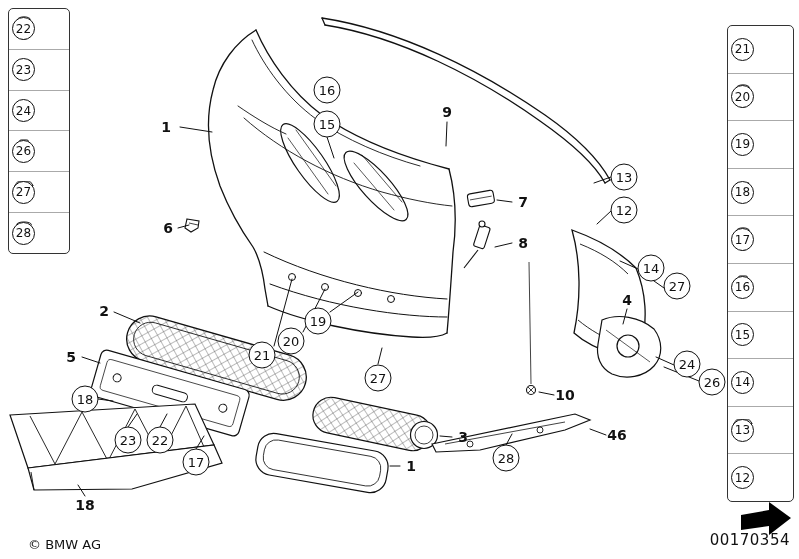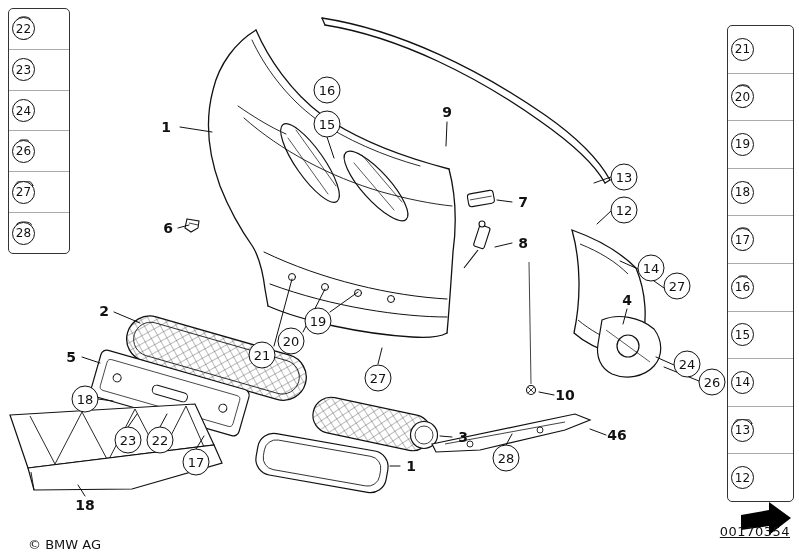--- a/index.html
+++ b/index.html
@@ -28,21 +28,21 @@
   }
   .panel-left  { left:8px;  top:8px;  width:62px; height:246px; }
   .panel-right { left:727px; top:25px; width:67px; height:477px; }
   .prow {
     flex:1; display:flex; align-items:center; justify-content:space-between;
     padding:2px 4px 2px 3px; border-bottom:1px solid #aaa; min-height:0;
   }
   .prow:last-child { border-bottom:none; }
   .picon { width:24px; height:30px; flex:0 0 auto; }
   .copyright { position:absolute; left:28px; bottom:7px; font-size:13px; }
-  .diagnum  { position:absolute; right:9px; bottom:20px; font-size:13px; letter-spacing:0.5px;text-decoration:underline; }
+  .diagnum  { position:absolute; right:9px; bottom:10px; font-size:15px; letter-spacing:0.5px; }
   .pagearrow { position:absolute; right:6px; bottom:22px; width:54px; height:36px; }
 </style>
 </head>
 <body>
 
 <div class="stage">
 
   <svg class="art" viewBox="0 0 799 559">
     <defs>
       <pattern id="mesh" width="7" height="7" patternUnits="userSpaceOnUse" patternTransform="rotate(45)">

